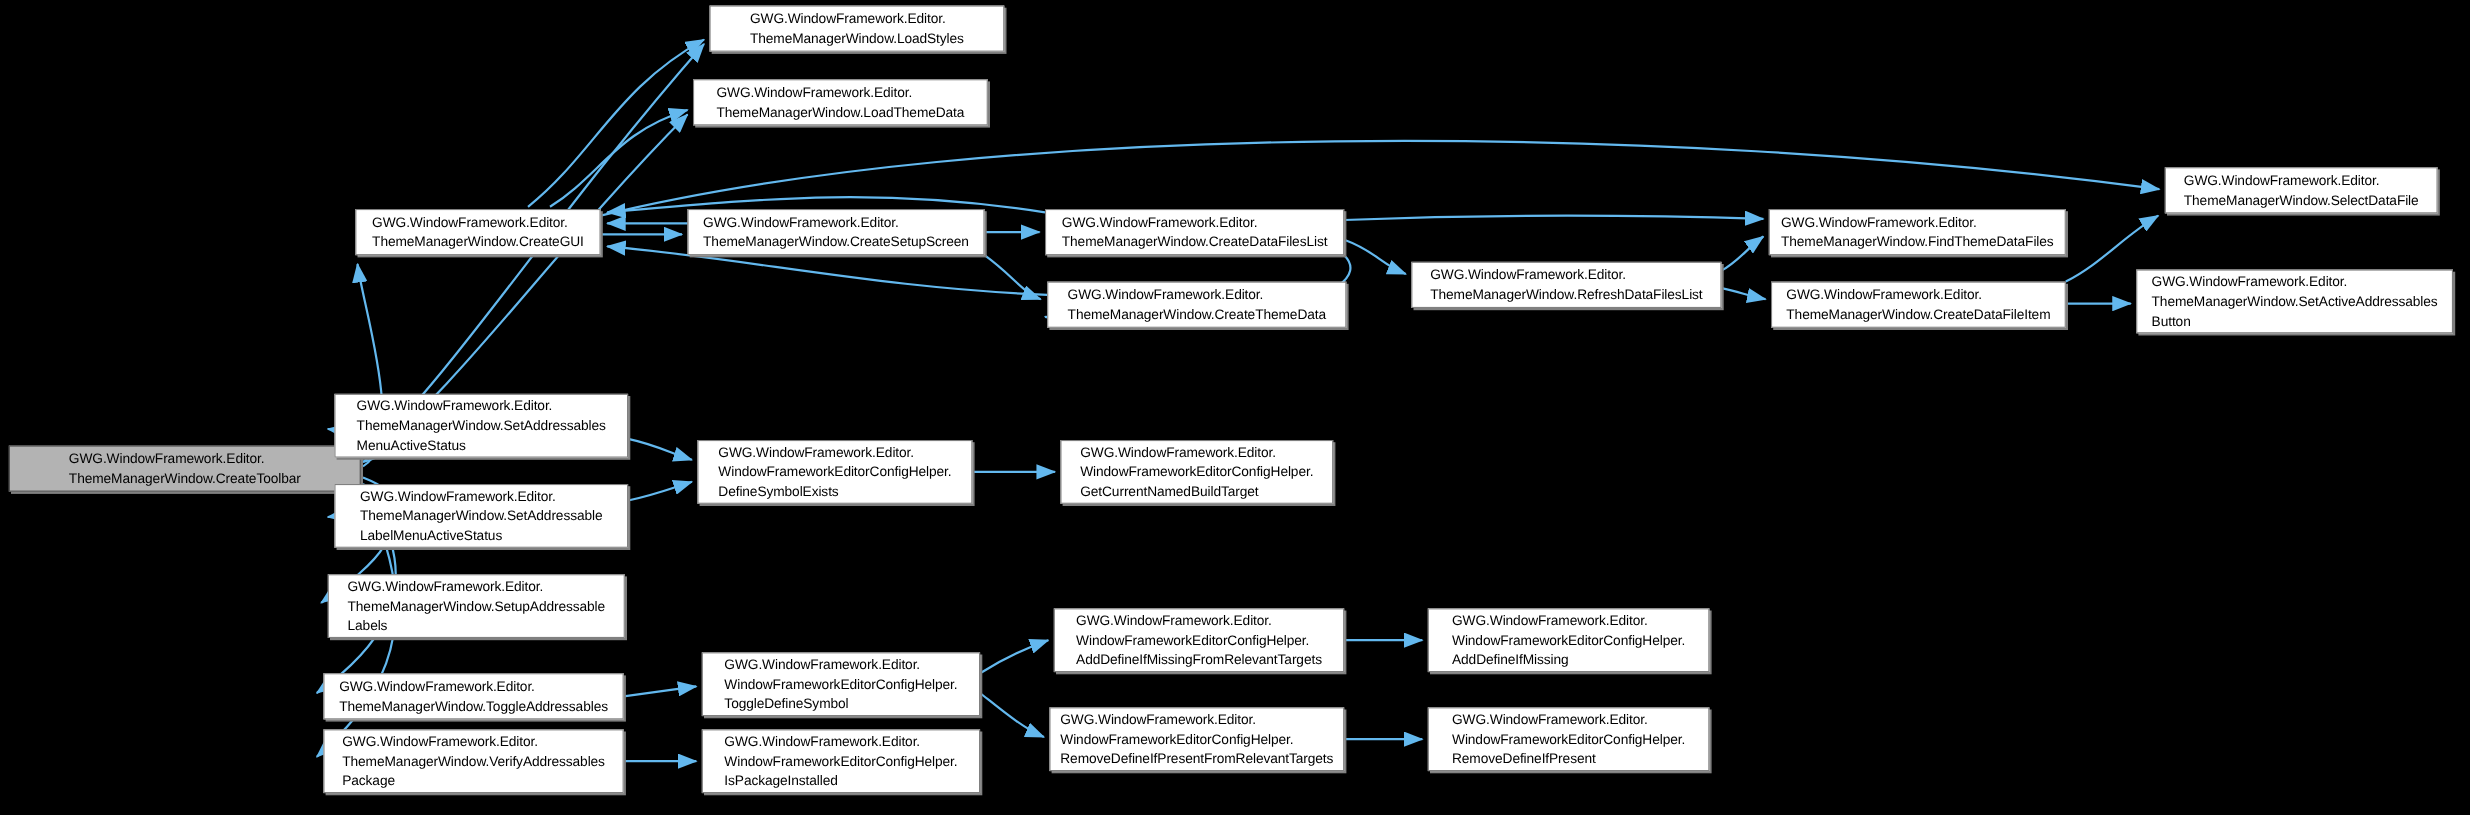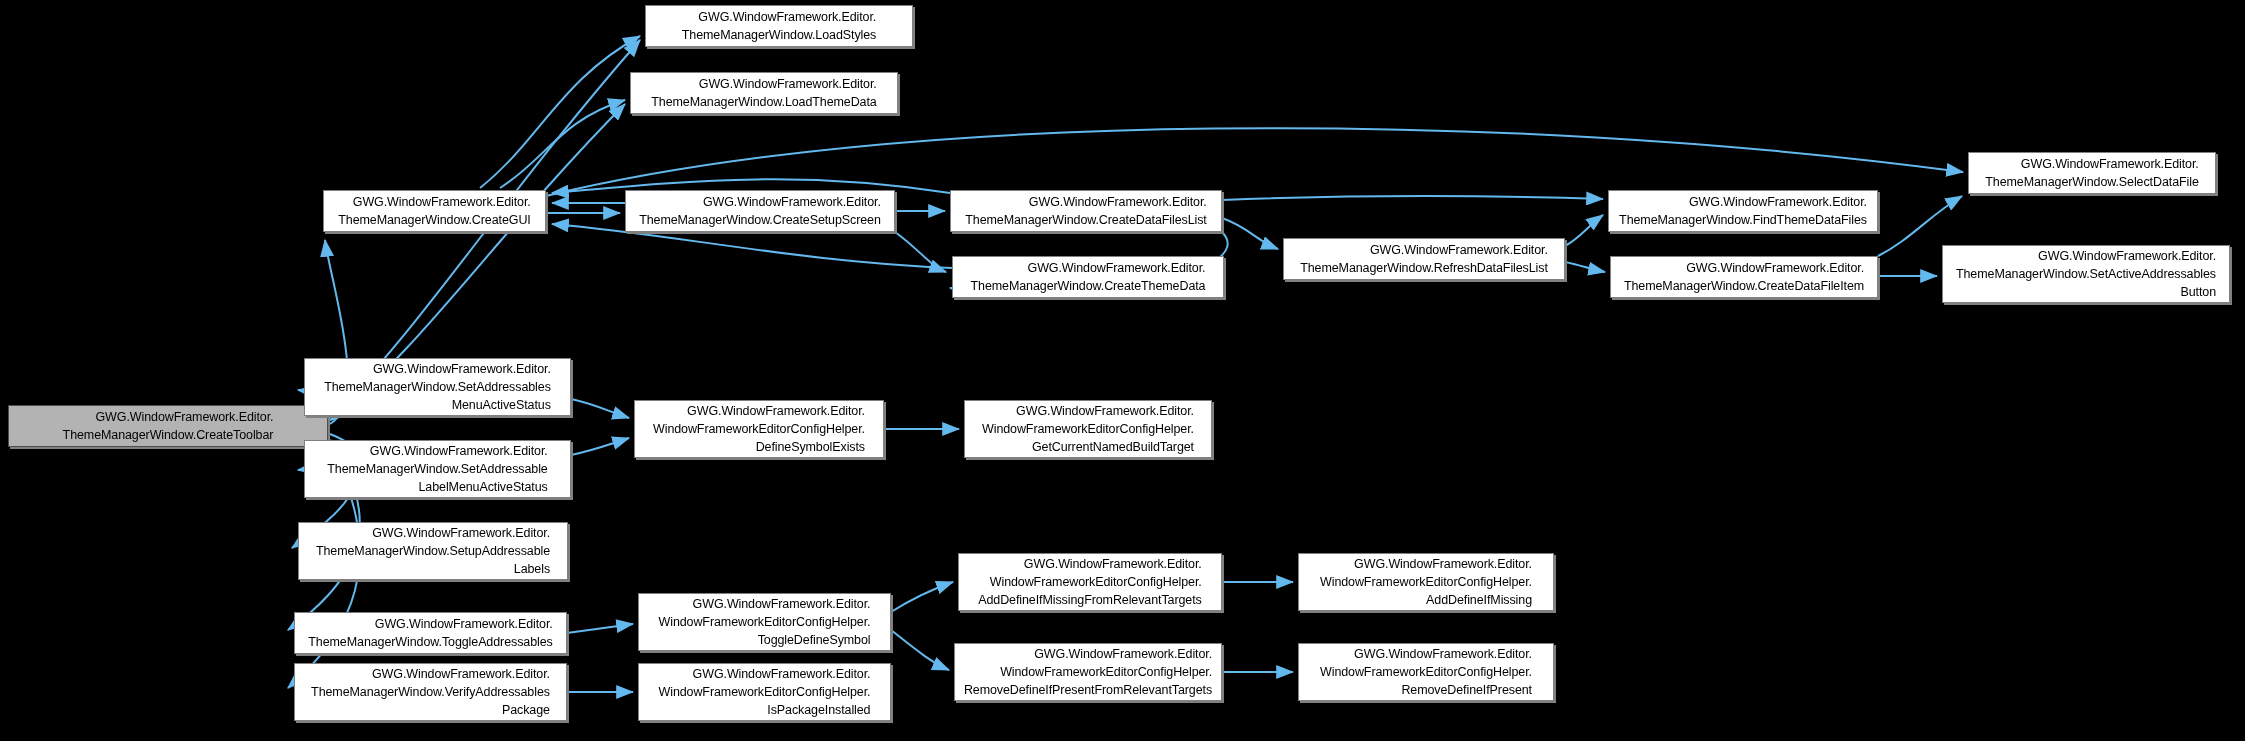--- a/index.html
+++ b/index.html
@@ -25,21 +25,21 @@
   }
   .node {
     position: absolute;
     box-sizing: border-box;
     background: #ffffff;
     border: 1px solid #808080;
     box-shadow: 2px 2px 0 0 #808080;
     color: #000000;
     font-size: 12.5px;
     line-height: 1.45;
-    text-align: right;
+    text-align: left;
     display: flex;
     align-items: center;
     justify-content: center;
     padding: 0 4px;
     white-space: pre-line;
     letter-spacing: -0.1px;
   }
   .node.root {
     background: #b3b3b3;
     border: 1px solid #4d4d4d;

